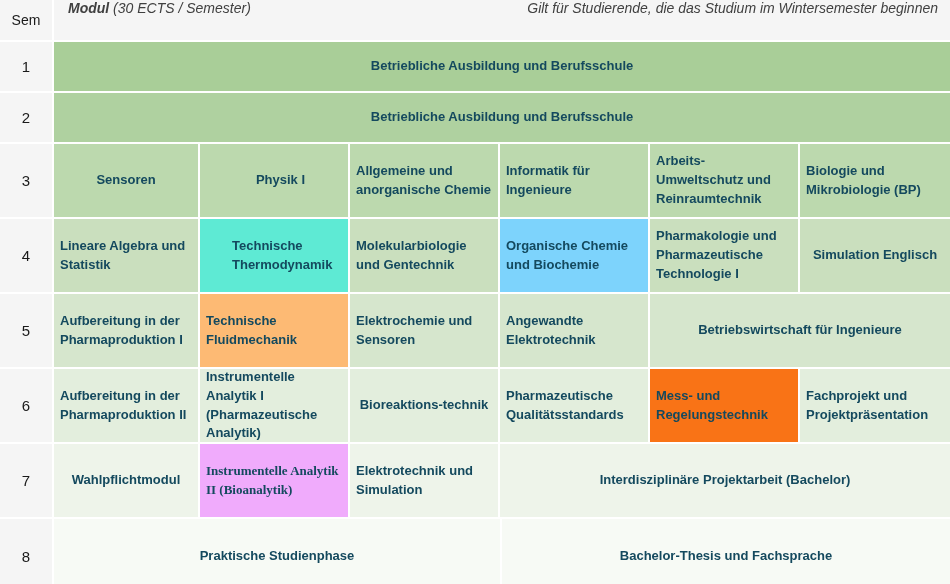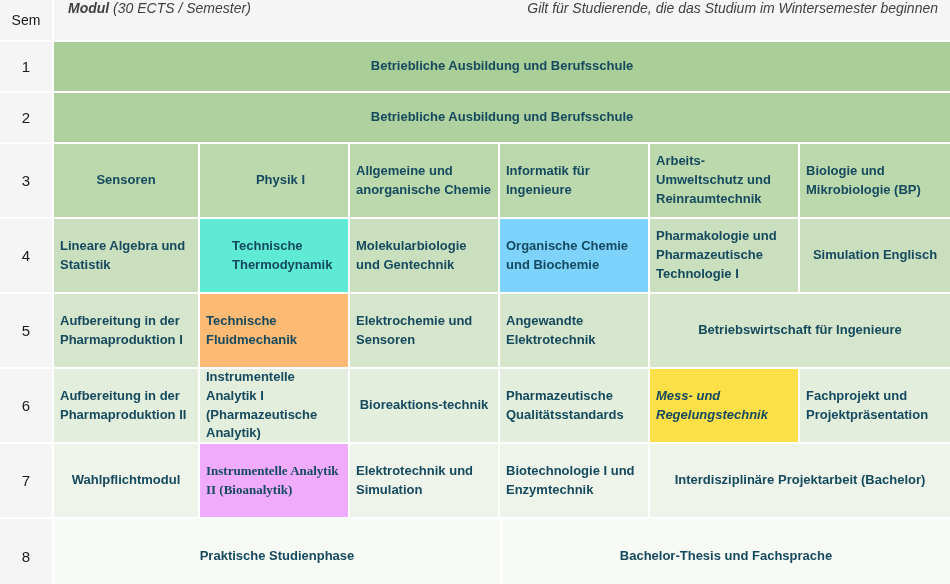--- a/index.html
+++ b/index.html
@@ -217,43 +217,40 @@
           </div>
           <div class="cell c2" style="background: rgb(227, 238, 221);">
             <span class="txt">Instrumentelle Analytik I (Pharmazeutische Analytik)</span>
           </div>
           <div class="cell c3" style="background: rgb(227, 238, 221);">
             <span class="txt">Bioreaktions-technik</span>
           </div>
           <div class="cell c4" style="background: rgb(227, 238, 221);">
             <span class="txt">Pharmazeutische Qualitätsstandards</span>
           </div>
-          <div class="cell c5" style="background: #fde047; font-style: italic;">
+          <div class="cell c5" style="background: #f97316;">
             <span class="txt">Mess- und Regelungstechnik</span>
           </div>
           <div class="cell c6" style="background: rgb(227, 238, 221);">
             <span class="txt">Fachprojekt und Projektpräsentation</span>
           </div>
         </div>
       </div>
       <div class="row" style="height: 73px;">
         <div class="row-sem">7</div>
         <div class="row-cells">
           <div class="cell c1" style="background: rgb(238, 244, 234);">
             <span class="txt">Wahlpflichtmodul</span>
           </div>
           <div class="cell c2" style="background: #f0abfc; font-family: Liberation Serif, serif;">
             <span class="txt">Instrumentelle Analytik II (Bioanalytik)</span>
           </div>
           <div class="cell c4" style="background: rgb(238, 244, 234);">
             <span class="txt">Elektrotechnik und Simulation</span>
           </div>
-          <div class="cell c5" style="background: rgb(238, 244, 234);">
-            <span class="txt">Biotechnologie I und Enzymtechnik</span>
-          </div>
           <div class="cell c6" style="background: rgb(238, 244, 234);">
             <span class="txt">Interdisziplinäre Projektarbeit (Bachelor)</span>
           </div>
         </div>
       </div>
       <div class="row" style="height: 74px;">
         <div class="row-sem">8</div>
         <div class="row-cells">
           <div class="cell half" style="background: rgb(247, 250, 245);">
             <span class="txt">Praktische Studienphase</span>

